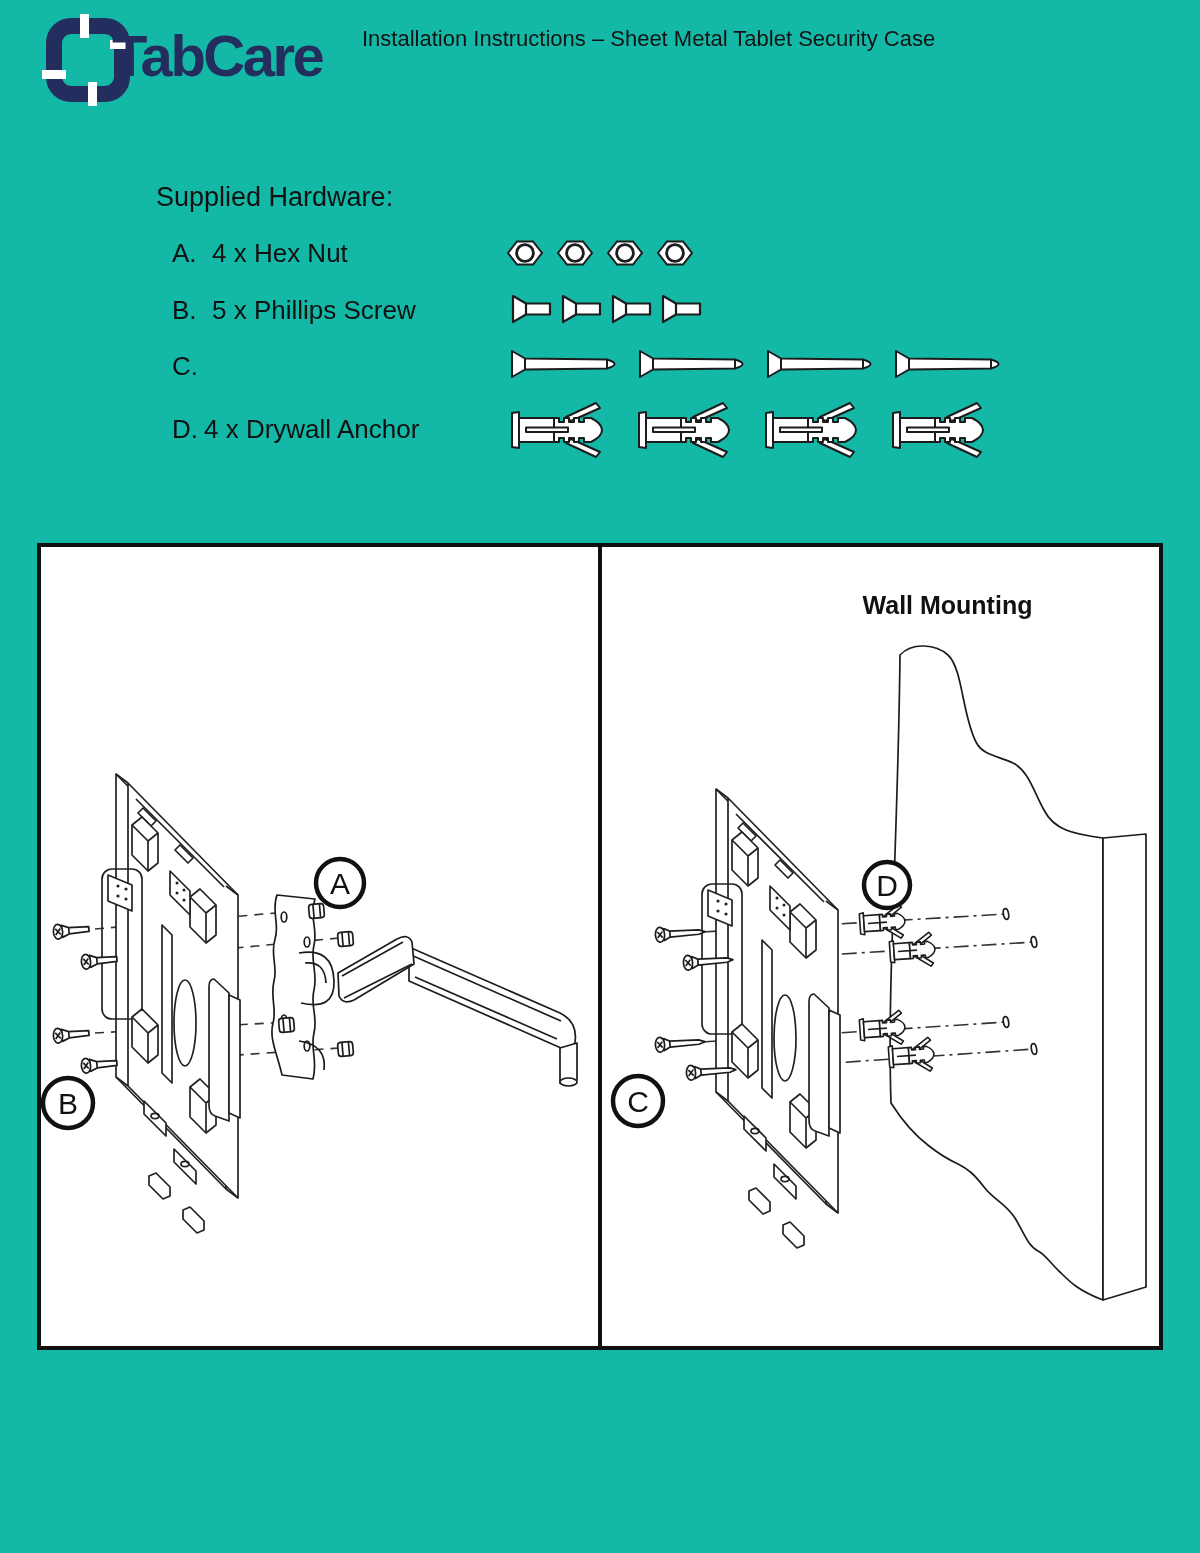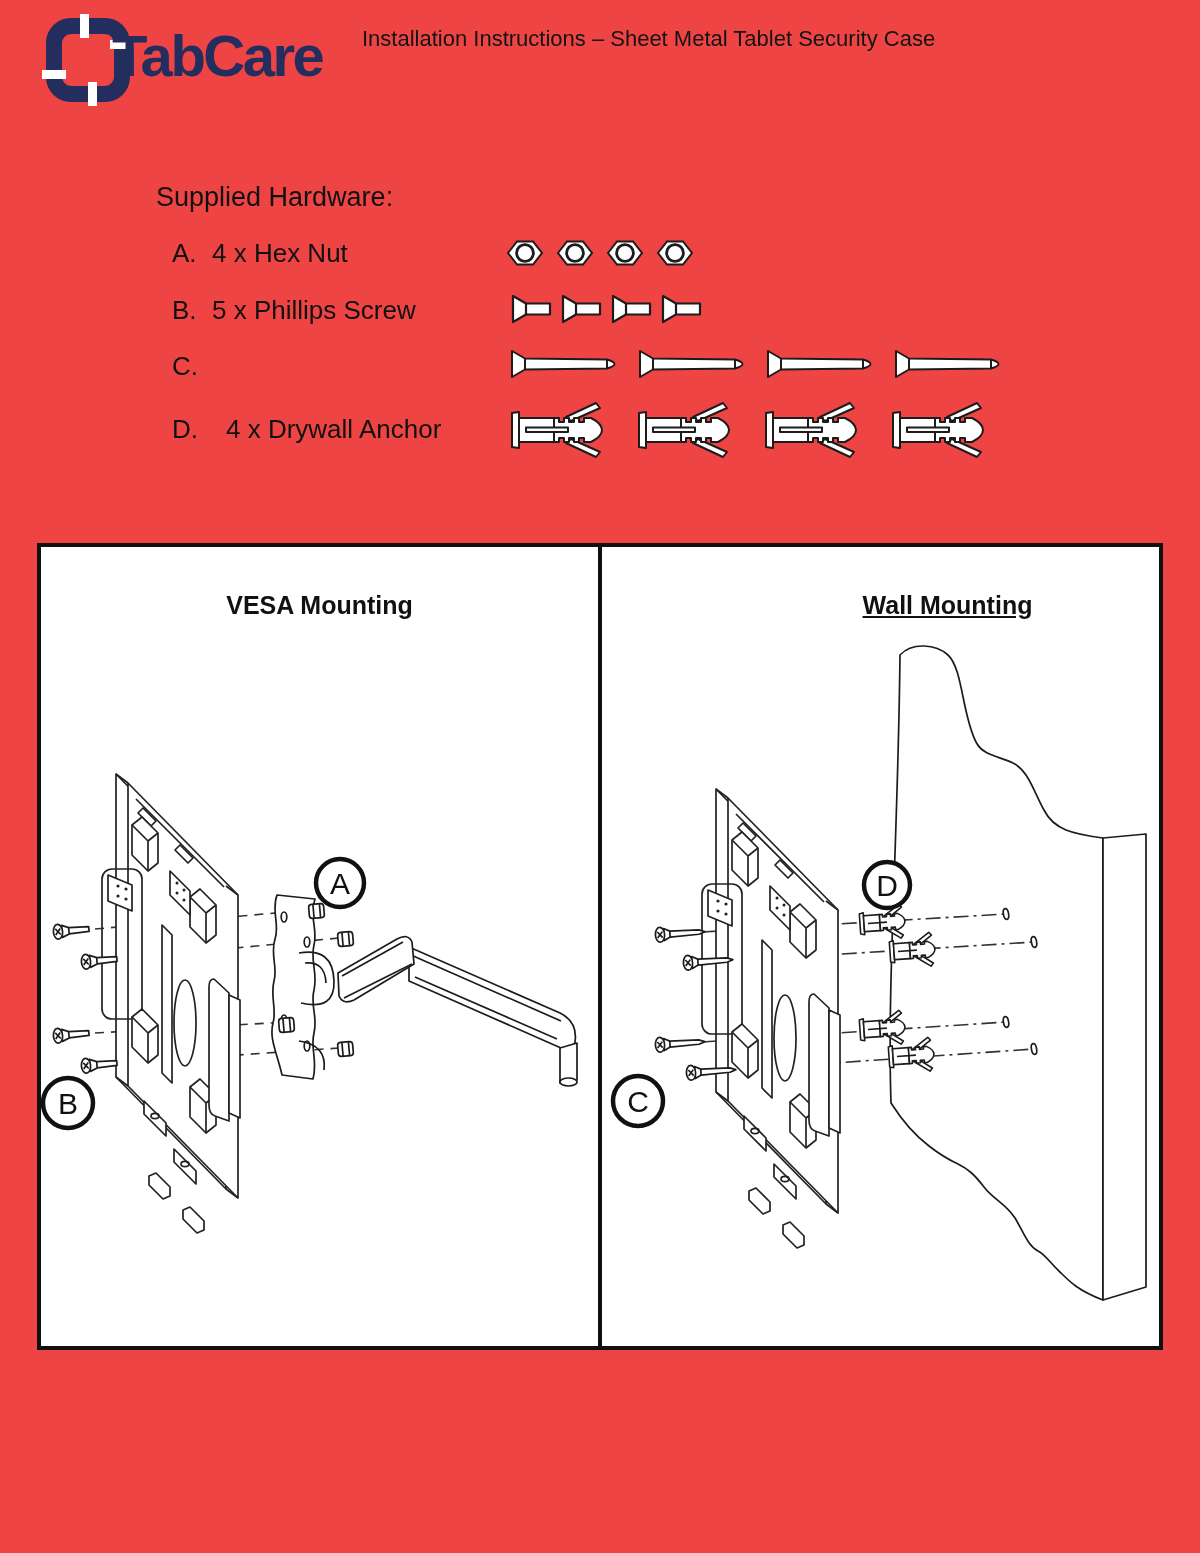--- a/index.html
+++ b/index.html
@@ -1,36 +1,36 @@
 <!DOCTYPE html>
 <html><head>
 <meta charset="utf-8">
 <style>
   html,body{margin:0;padding:0;background:#888;}
-  .page{position:relative;width:1200px;height:1553px;background:#ef4444;margin:0 auto;
+  .page{position:relative;width:1200px;height:1553px;background:#14b8a6;margin:0 auto;
         font-family:"Liberation Sans",sans-serif;color:#111;overflow:hidden;}
   .abs{position:absolute;}
   
   .brand-text{position:absolute;left:112px;top:22px;font-size:58px;font-weight:bold;
               letter-spacing:-2.5px;color:#242e5e;}
   .doc-title{position:absolute;left:362px;top:26px;font-size:22px;color:#141414;}
   .doc-models{position:absolute;left:362px;top:61px;font-size:24px;color:#141414;}
   
   .hw-heading{position:absolute;left:156px;top:182px;font-size:27px;}
   .hw-letter{position:absolute;font-size:26px;}
   .hw-label{position:absolute;font-size:26px;}
   .hw-icons{position:absolute;}
   
   .panels{position:absolute;left:37px;top:543px;width:1126px;height:807px;
           border:4px solid #101010;box-sizing:border-box;display:flex;}
   .panel{position:relative;width:557px;height:799px;background:#fff;}
   .panel.left{border-right:4px solid #101010;}
   .panel-title{position:absolute;top:44px;left:0;width:100%;text-align:center;
                font-size:25px;font-weight:bold;margin:0;}
-  .panel.right .panel-title{padding-left:134px;width:calc(100% - 134px);text-decoration:underline;}
+  .panel.right .panel-title{padding-left:134px;width:calc(100% - 134px);}
   .drawing{position:absolute;left:0;top:0;}
   svg{display:block;}
   .defs-hidden{position:absolute;width:0;height:0;overflow:hidden;}
   text.callout{font-size:30px;fill:#111;text-anchor:middle;font-family:"Liberation Sans",sans-serif;}
 </style>
 </head>
 <body>
 
 <svg class="defs-hidden" aria-hidden="true">
   <defs></defs>
@@ -159,32 +159,31 @@
 
   <span class="hw-letter" style="left:172px;top:351px">C.</span>
   <svg class="hw-icons" style="left:510px;top:349px" width="515" height="32" viewBox="0 0 515 32">
       <use href="#hw-selftap-icon" xlink:href="#hw-selftap-icon" x="0"></use>
       <use href="#hw-selftap-icon" xlink:href="#hw-selftap-icon" x="128"></use>
       <use href="#hw-selftap-icon" xlink:href="#hw-selftap-icon" x="256"></use>
       <use href="#hw-selftap-icon" xlink:href="#hw-selftap-icon" x="384"></use>
     </svg>
 
   <span class="hw-letter" style="left:172px;top:414px">D.</span>
-  <span class="hw-label" style="left:226px;top:414px">4 x Drywall Anchor</span>
+  <span class="hw-label" style="left:204px;top:414px">4 x Drywall Anchor</span>
   <svg class="hw-icons" style="left:510px;top:401px" width="500" height="60" viewBox="0 0 500 60">
       <use href="#hw-anchor-icon" xlink:href="#hw-anchor-icon" x="0"></use>
       <use href="#hw-anchor-icon" xlink:href="#hw-anchor-icon" x="127"></use>
       <use href="#hw-anchor-icon" xlink:href="#hw-anchor-icon" x="254"></use>
       <use href="#hw-anchor-icon" xlink:href="#hw-anchor-icon" x="381"></use>
     </svg>
 
   <div class="panels">
 
     <div class="panel left">
-      <h2 class="panel-title">VESA Mounting</h2>
       <svg class="drawing" width="557" height="799" viewBox="0 0 557 799" fill="none" stroke="#1c1c1c" stroke-width="1.7" stroke-linejoin="round">
 
         <g stroke="#333" stroke-width="1.6" stroke-dasharray="9 7">
           <path d="M54,382 L268,363"></path>
           <path d="M82,412 L298,391"></path>
           <path d="M54,486 L246,475"></path>
           <path d="M82,516 L298,501"></path>
         </g>
 
         <use href="#plate" transform="translate(87,236)"></use>

